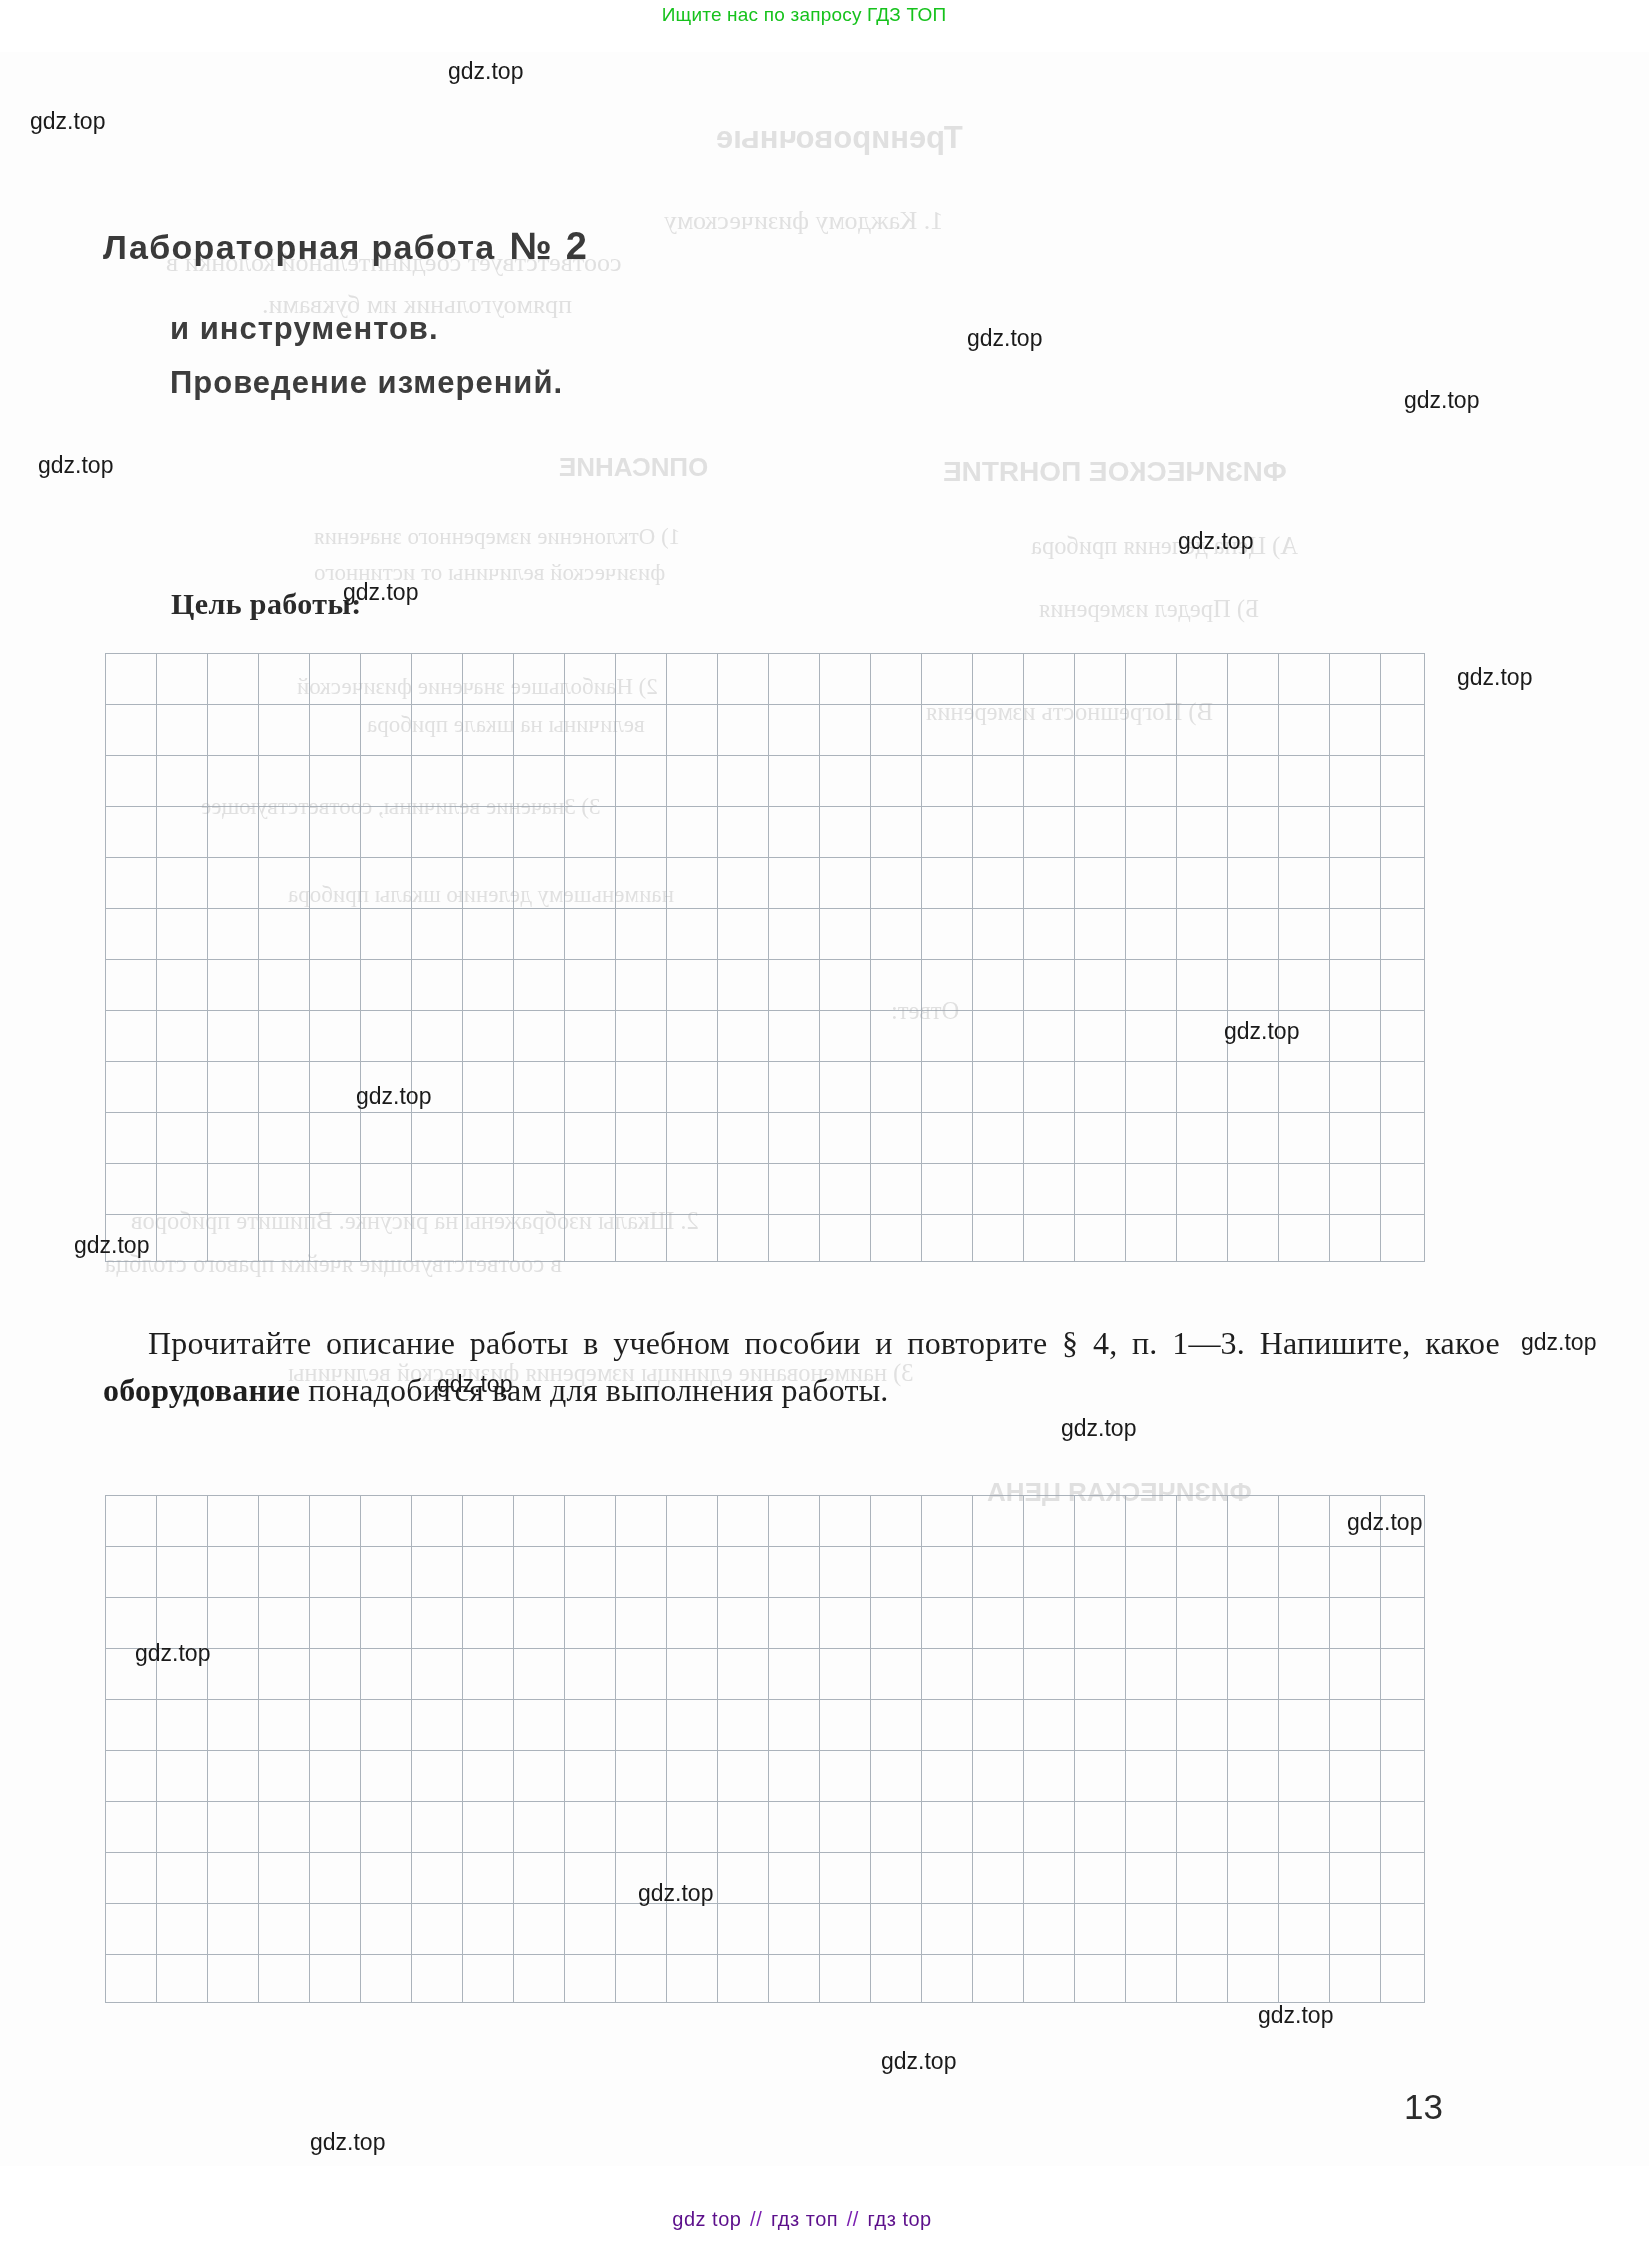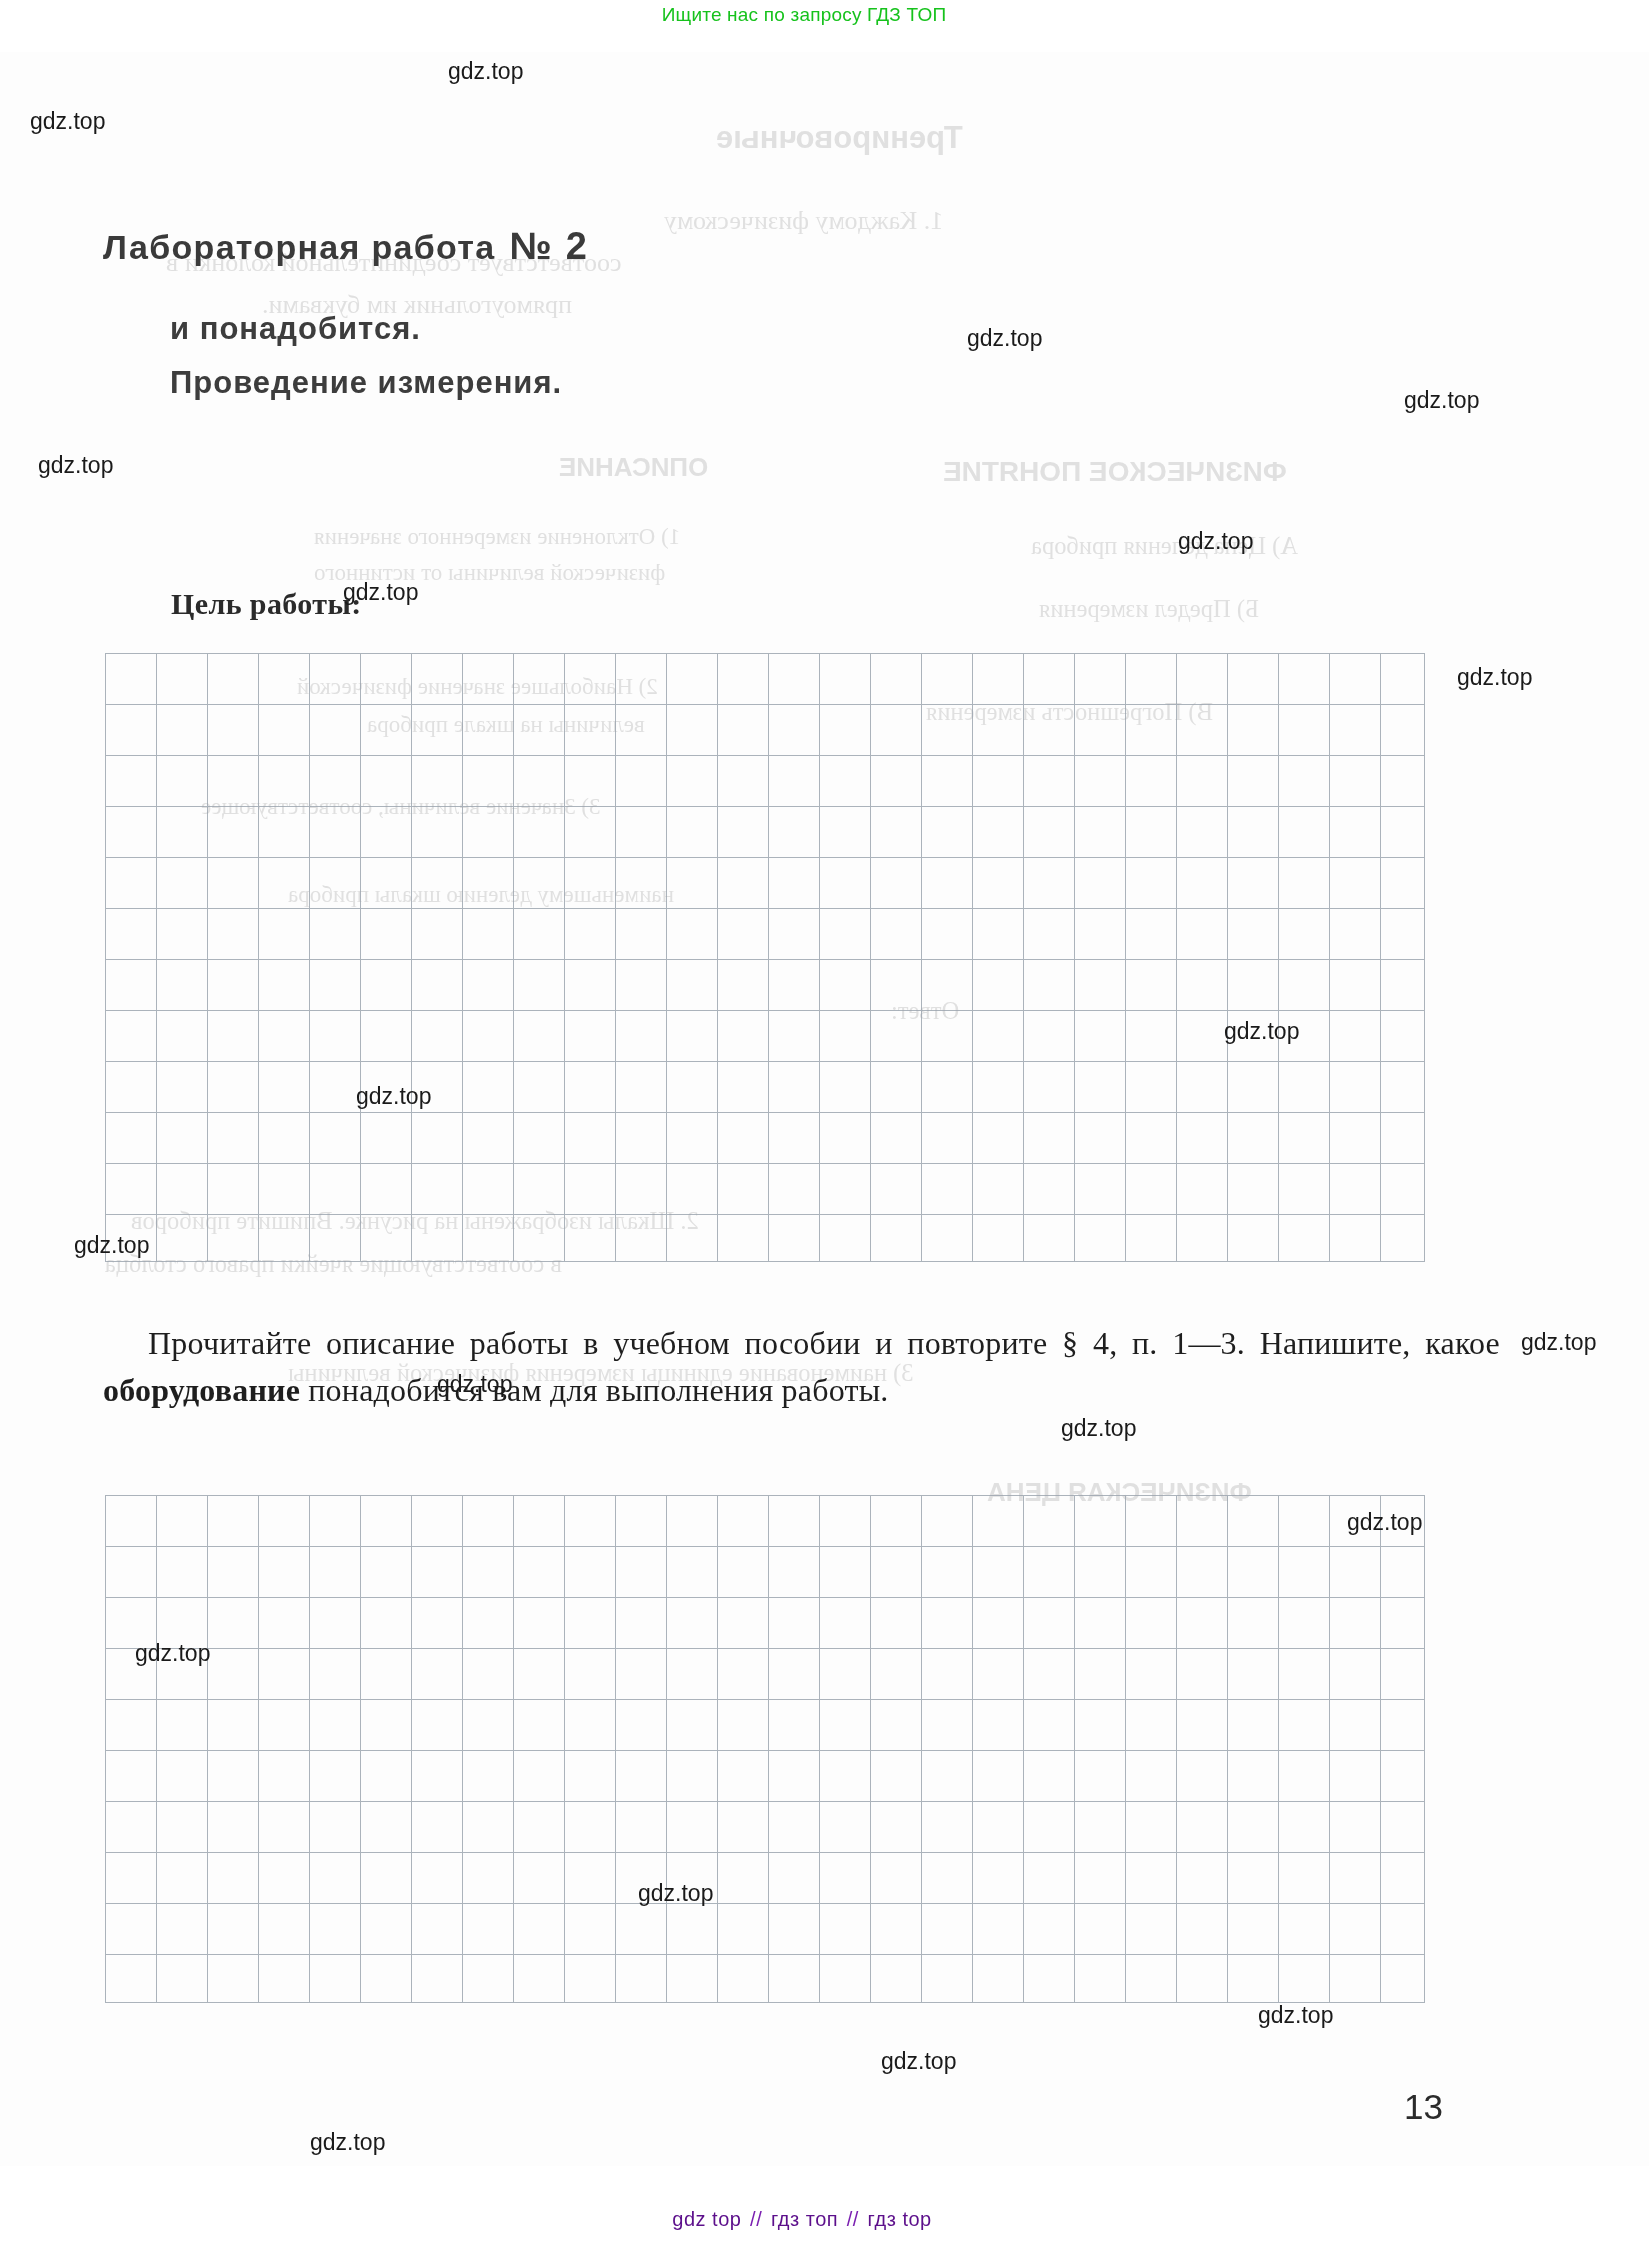--- a/index.html
+++ b/index.html
@@ -148,22 +148,22 @@
     <div class="ghost serif" style="left:288px;top:830px;font-size:23px;">наименьшему делению шкалы прибора</div>
     <div class="ghost serif" style="left:891px;top:945px;font-size:24.5px;">Ответ:</div>
     <div class="ghost serif" style="left:131px;top:1155px;font-size:24.5px;">2. Шкалы изображены на рисунке. Впишите приборов</div>
     <div class="ghost serif" style="left:105px;top:1198px;font-size:24.5px;">в соответствующие ячейки правого столбца</div>
     <div class="ghost serif" style="left:288px;top:1307px;font-size:24.5px;">3) наименование единицы измерения физической величины</div>
     <div class="ghost sans" style="left:987px;top:1425px;font-size:26px;">ФИЗИЧЕСКАЯ ЦЕНА</div>
 
     <div class="lab-title"><span>Лабораторная работа</span><span class="num">№ 2</span></div>
 
     <div class="work-title">
-      <div>и понадобится.</div>
-      <div>Проведение измерения.</div>
+      <div>и инструментов.</div>
+      <div>Проведение измерений.</div>
     </div>
 
     <div class="goal">Цель работы:</div>
 
     <div class="grid" id="grid-top"></div>
 
     <div class="para"><span class="indent"></span><span>Прочитайте описание работы в учебном пособии и повторите § 4, п. 1—3. Напишите, какое </span><b>оборудование</b><span> понадобится вам для выполнения работы.</span></div>
 
     <div class="grid" id="grid-bottom"></div>
 

